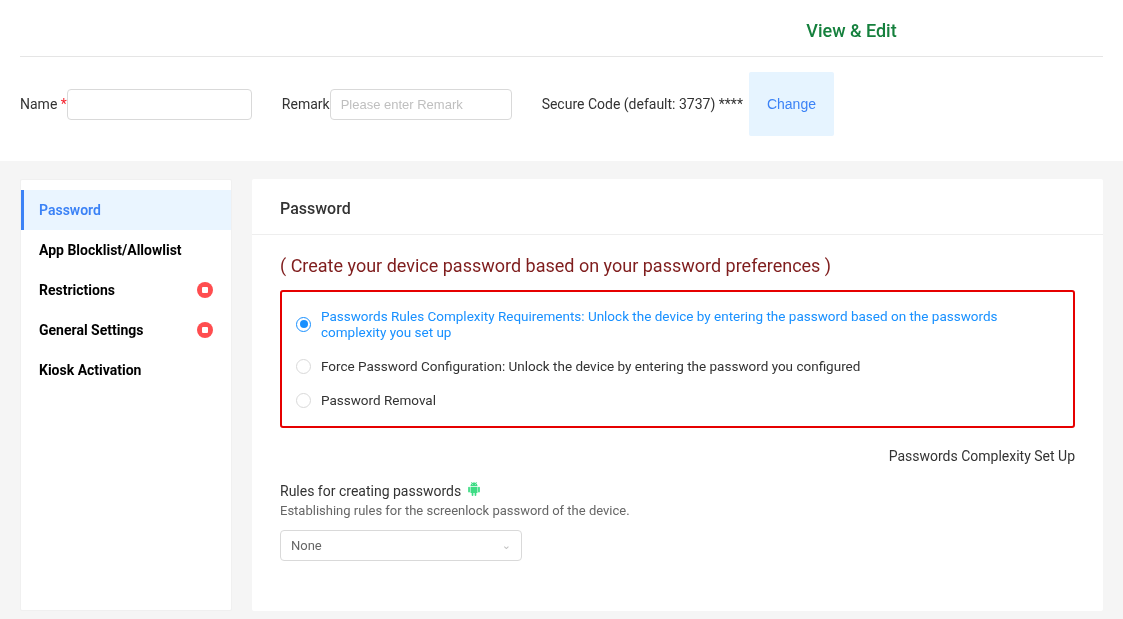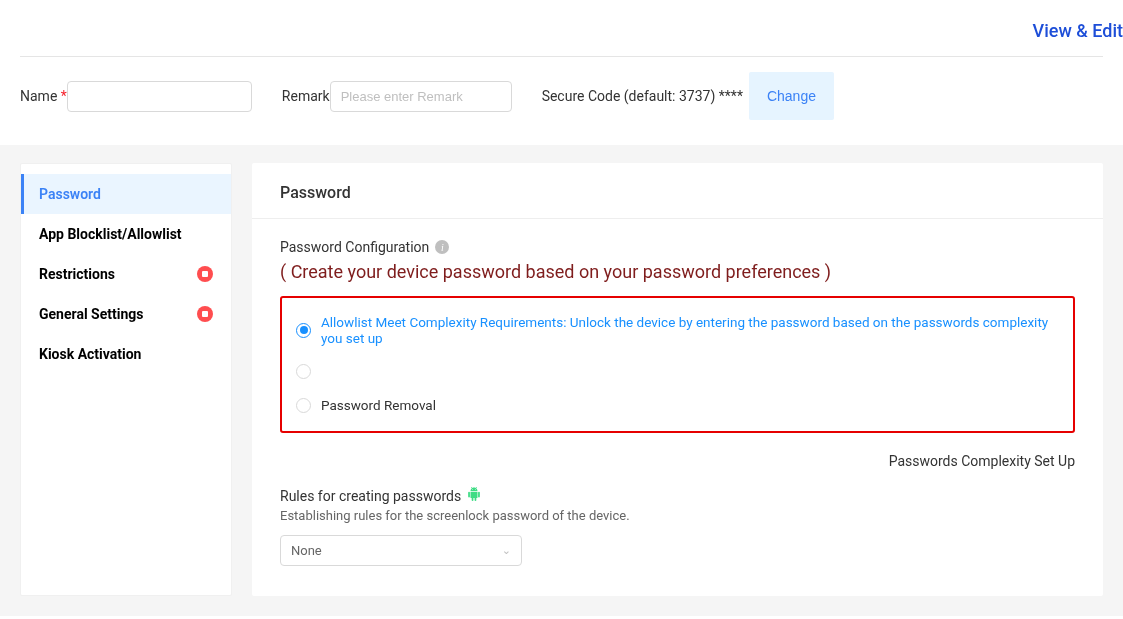--- a/index.html
+++ b/index.html
@@ -10,23 +10,23 @@
       background: #fff;
       width: 1123px;
     }
     .header {
       padding: 20px 0 15px;
       text-align: center;
     }
     .header h1 {
       font-size: 18px;
       font-weight: 500;
-      color: #1d4ed8;
+      color: #15803d;
       margin-left: 580px;
-      text-align: right;
+      text-align: center;
     }
     .divider {
       border: none;
       border-top: 1px solid #e5e5e5;
       margin: 0 20px;
     }
     .form-row {
       display: flex;
       align-items: center;
       gap: 10px;
@@ -51,21 +51,21 @@
       color: #333;
     }
     .input::placeholder { color: #bfbfbf; }
     .name-input { width: 185px; }
     .secure-text { font-size: 14px; color: #333; margin-right: 6px; }
     .btn-change {
       background: #e6f4ff;
       color: #3b82f6;
       border: none;
       border-radius: 2px;
-      padding: 16px 18px;
+      padding: 24px 18px;
       font-size: 14px;
       cursor: pointer;
     }
     .main-area {
       background: #f5f5f5;
       padding: 18px 20px 20px;
       display: flex;
       gap: 20px;
       min-height: 470px;
     }
@@ -275,33 +275,30 @@
     </div>
     <div class="sidebar-item">
       <span>Kiosk Activation</span>
     </div>
   </div>
 
   <div class="content">
     <h2>Password</h2>
     <hr class="content-divider">
 
-    <div class="section-title">
-      <span>Password Configuration</span>
-      <span class="info-icon">i</span>
-    </div>
     <div class="section-desc">( Create your device password based on your password preferences )</div>
 
     <div class="highlight-box">
       <div class="radio-row">
         <span class="radio checked"></span>
-        <span class="radio-label active">Allowlist Meet Complexity Requirements: Unlock the device by entering the password based on the passwords complexity you set up</span>
+        <span class="radio-label active">Passwords Rules Complexity Requirements: Unlock the device by entering the password based on the passwords complexity you set up</span>
       </div>
       <div class="radio-row">
         <span class="radio"></span>
+        <span class="radio-label">Force Password Configuration: Unlock the device by entering the password you configured</span>
       </div>
       <div class="radio-row">
         <span class="radio"></span>
         <span class="radio-label">Password Removal</span>
       </div>
     </div>
 
     <div class="sub-title">Passwords Complexity Set Up</div>
 
     <div class="rules-title">

